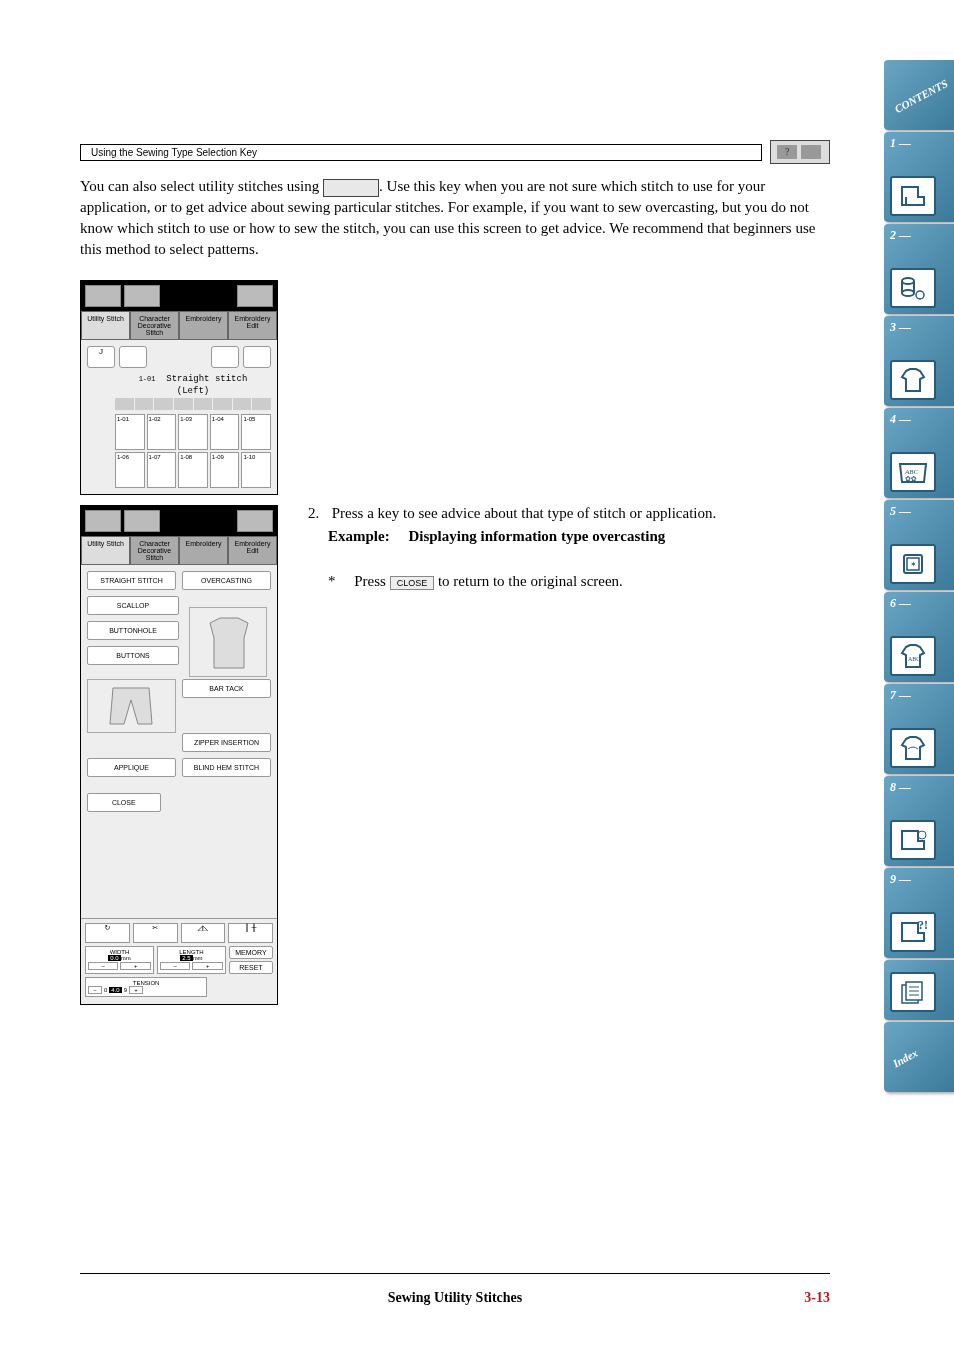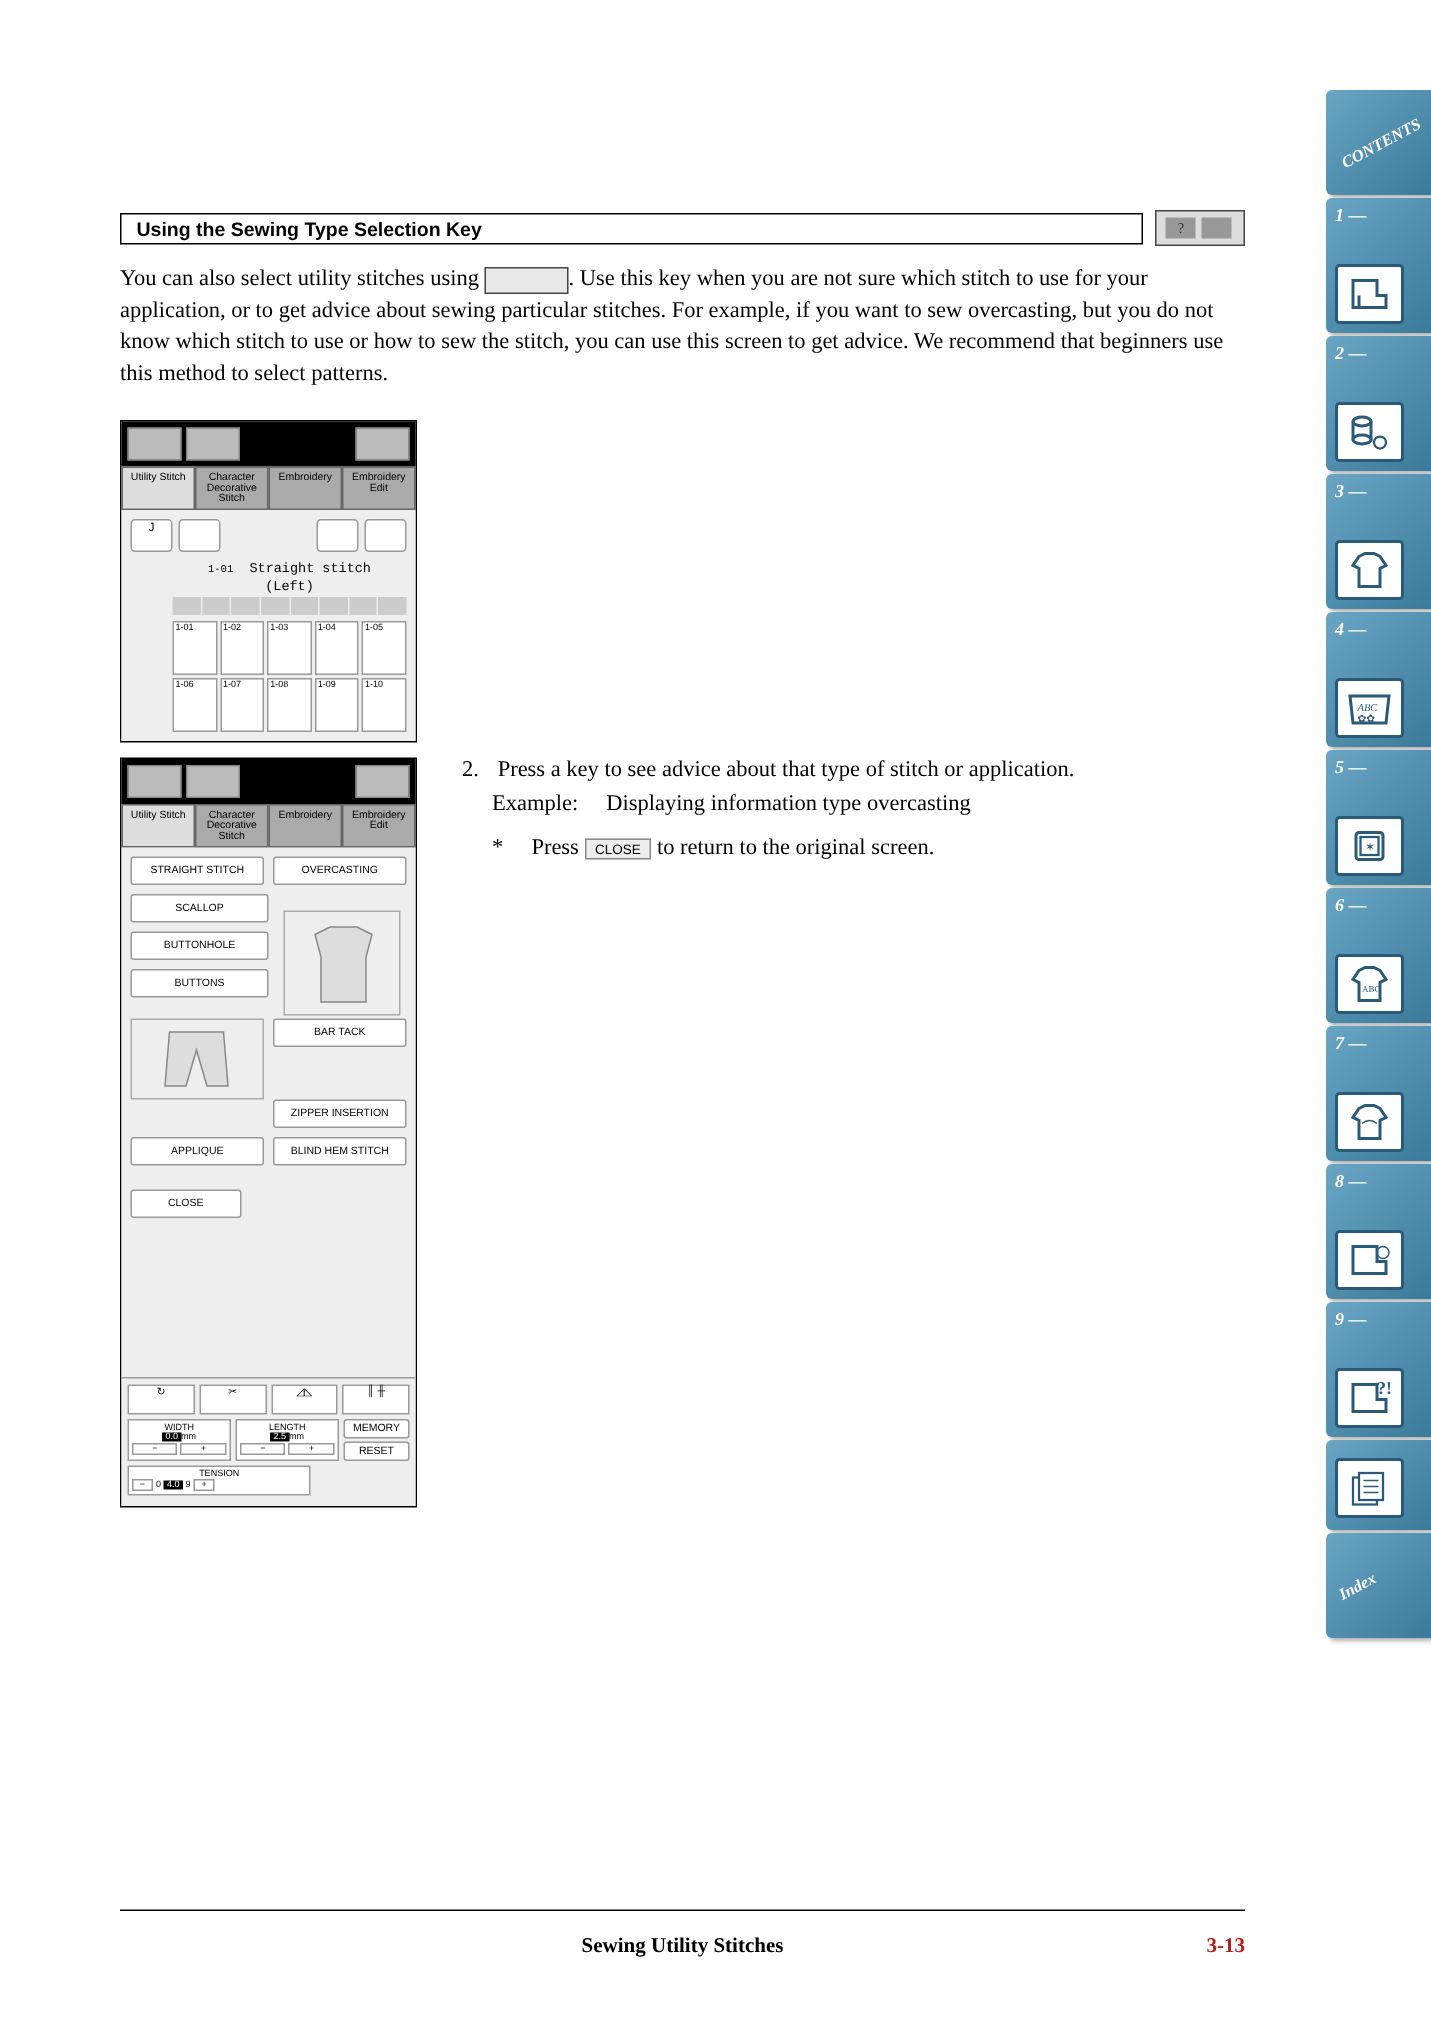--- a/index.html
+++ b/index.html
@@ -19,22 +19,22 @@
   }
   .section-header {
     display: flex;
     align-items: center;
     gap: 8px;
     margin-bottom: 12px;
   }
   .section-title-box {
     border: 1px solid #000;
     padding: 2px 10px;
-    font-weight: bold;
-    font-size: 13px;
+    font-weight: normal;
+    font-size: 10px;
     flex: 1;
     font-family: 'Trebuchet MS', sans-serif;
   }
   .header-icon {
     width: 60px;
     height: 24px;
     border: 1px solid #444;
     background: #ddd;
     display: flex;
     align-items: center;
@@ -192,21 +192,21 @@
   }
   .close-btn-inline {
     display: inline-block;
     border: 1px solid #888;
     background: #eee;
     padding: 1px 6px;
     font-size: 9px;
     font-family: Arial, sans-serif;
     vertical-align: middle;
   }
-  .example-label { font-weight: normal; text-align: right; }
+  .example-label { font-weight: bold; text-align: right; }
   .footer {
     position: absolute;
     bottom: 40px;
     left: 80px;
     width: 750px;
     border-top: 1px solid #000;
     padding-top: 16px;
     display: flex;
     justify-content: space-between;
     font-size: 14px;
@@ -439,21 +439,21 @@
     <div class="step-content">
       <p>
         <span class="step-num">2.</span>
         <span>Press a key to see advice about that type of stitch or application.</span>
       </p>
       <p style="margin-top:6px;padding-left:20px">
         <span class="example-label">Example:</span>
         &nbsp;&nbsp;&nbsp;
         <span class="example-label">Displaying information type overcasting</span>
       </p>
-      <p style="margin-top:12px;padding-left:20px">
+      <p style="margin-top:28px;padding-left:20px">
         <span>*</span>
         &nbsp;&nbsp;&nbsp;
         <span>Press </span>
         <span class="close-btn-inline">CLOSE</span>
         <span> to return to the original screen.</span>
       </p>
     </div>
   </div>
 </div>
 

